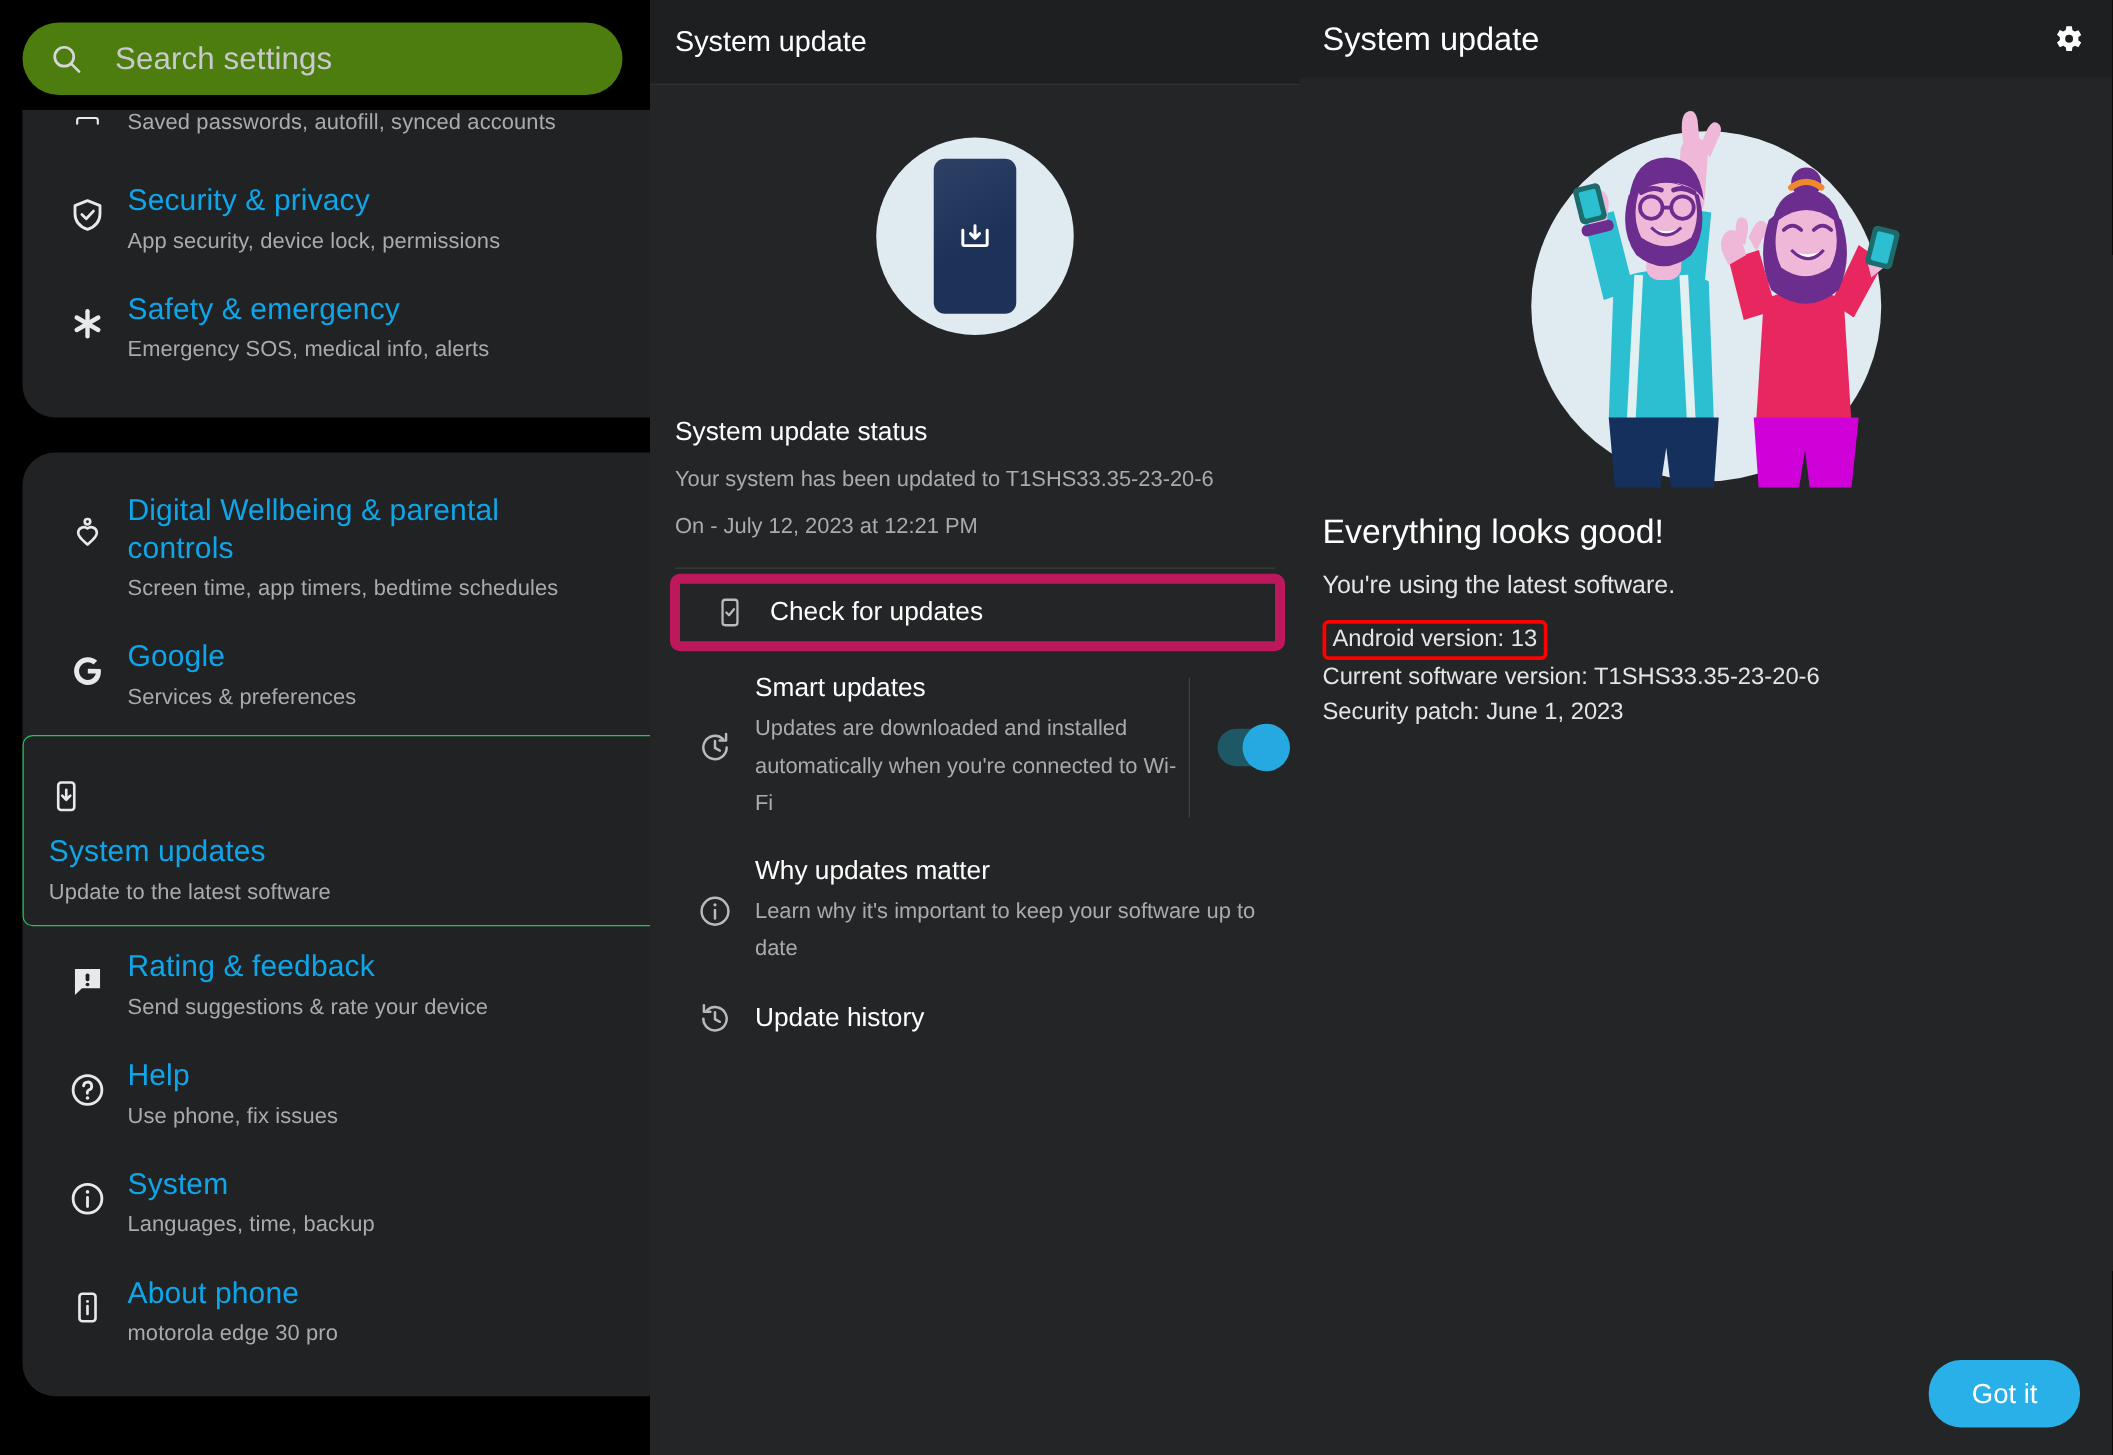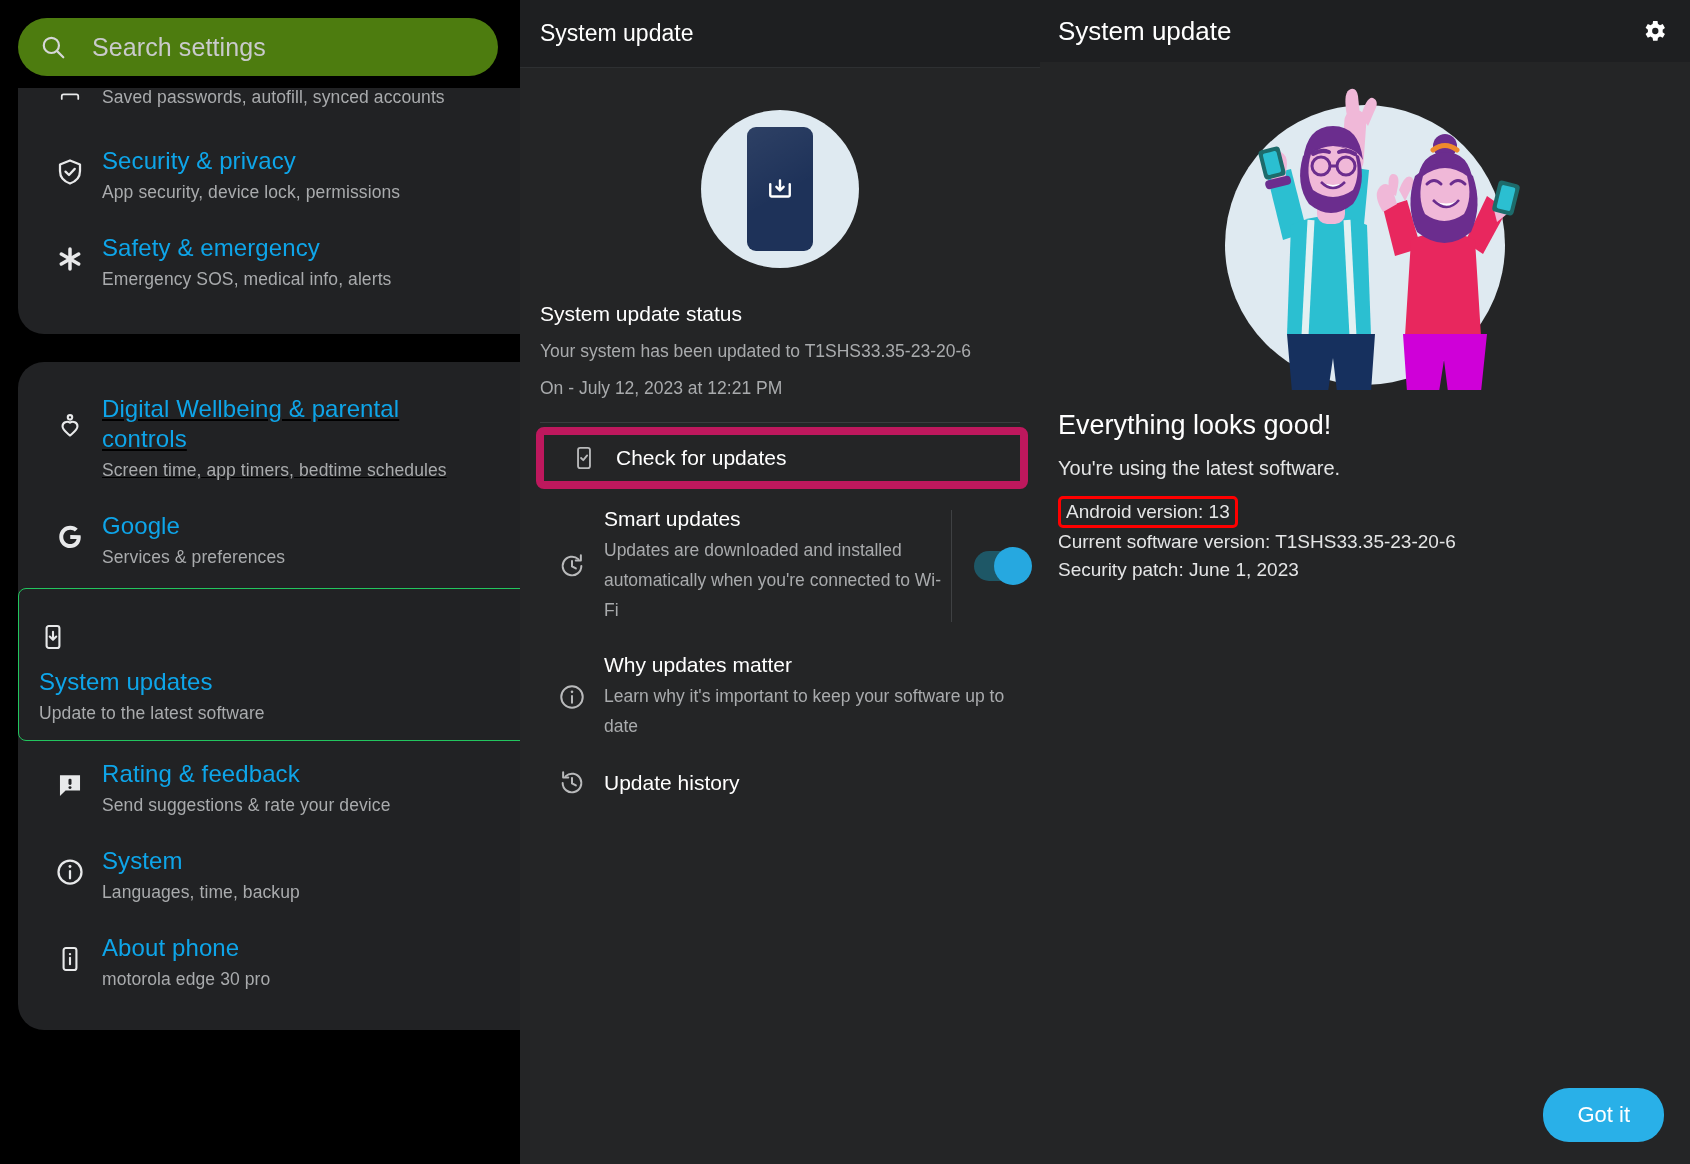--- a/index.html
+++ b/index.html
@@ -138,21 +138,21 @@
     position: relative;
     overflow: hidden;
   }
   .phone-body::after{
     content:"";
     position:absolute; inset:0;
     background: linear-gradient(150deg, rgba(255,255,255,.07) 0%, rgba(255,255,255,0) 55%);
   }
 
   .status-block { padding: 34px 20px 0 20px; }
-  .status-title { font-size: 21px; color: #ffffff; }
+  .status-title { font-size: 21px; color: #ffffff; margin-top: 32px; }
   .status-line {
     font-size: 17.5px;
     color: #a9abad;
     margin-top: 13px;
     line-height: 24px;
   }
   .divider { height: 1px; background: #3a3c3e; margin: 22px 20px 0 20px; }
 
   .mid-row {
     display: flex;
@@ -312,21 +312,21 @@
 
       <div class="card mid">
 
         <div class="nav-item">
           <div class="nav-ico" style="height:60px;">
             <svg viewBox="0 0 24 24" width="28" height="28" fill="none" stroke="#e8e9ea" stroke-width="1.8">
               <circle cx="12" cy="4.6" r="1.9"></circle>
               <path d="M12 9.2 c-2.6-2-6.4-.2-6.4 3 0 3.3 4.3 6 6.4 8 2.1-2 6.4-4.7 6.4-8 0-3.2-3.8-5-6.4-3z" stroke-linejoin="round"></path>
             </svg>
           </div>
-          <div class="nav-txt" style="max-width:380px;text-decoration:underline;">
+          <div class="nav-txt" style="max-width:380px;">
             <div class="nav-title">Digital Wellbeing &amp; parental controls</div>
             <div class="nav-sub">Screen time, app timers, bedtime schedules</div>
           </div>
         </div>
 
         <div class="nav-item">
           <div class="nav-ico">
             <svg viewBox="0 0 24 24" width="30" height="30" fill="#e8e9ea">
               <path d="M12.2 10.4 v3.1 h5.1 c-.3 1.4-1.9 4.1-5.1 4.1 -3.1 0-5.6-2.6-5.6-5.7 0-3.1 2.5-5.7 5.6-5.7 1.8 0 2.9.7 3.6 1.4 l2.4-2.3 C16.6 3.9 14.6 3 12.2 3 7.3 3 3.4 6.9 3.4 11.9 c0 5 3.9 8.9 8.8 8.9 5.1 0 8.4-3.6 8.4-8.6 0-.6-.1-1.1-.2-1.6z"></path>
             </svg>
@@ -357,20 +357,33 @@
               <rect x="10.7" y="6.6" width="2.6" height="5.4" rx="1.2" fill="#212224"></rect>
               <rect x="10.7" y="13.0" width="2.6" height="2.4" rx="1.2" fill="#212224"></rect>
             </svg>
           </div>
           <div class="nav-txt">
             <div class="nav-title">Rating &amp; feedback</div>
             <div class="nav-sub">Send suggestions &amp; rate your device</div>
           </div>
         </div>
 
+        <div class="nav-item">
+          <div class="nav-ico">
+            <svg viewBox="0 0 24 24" width="30" height="30" fill="none" stroke="#e8e9ea" stroke-width="1.8">
+              <circle cx="12" cy="12" r="9.2"></circle>
+              <path d="M9.5 9.4 a2.6 2.6 0 1 1 3.3 2.6 c-.7.3-.9.9-.9 1.6 v.5" stroke-linecap="round"></path>
+              <circle cx="12" cy="17.1" r="1.15" fill="#e8e9ea" stroke="none"></circle>
+            </svg>
+          </div>
+          <div class="nav-txt">
+            <div class="nav-title">Help</div>
+            <div class="nav-sub">Use phone, fix issues</div>
+          </div>
+        </div>
 
         <div class="nav-item">
           <div class="nav-ico">
             <svg viewBox="0 0 24 24" width="30" height="30" fill="none" stroke="#e8e9ea" stroke-width="1.8">
               <circle cx="12" cy="12" r="9.2"></circle>
               <line x1="12" y1="11.2" x2="12" y2="17" stroke-linecap="round"></line>
               <circle cx="12" cy="7.6" r="1.15" fill="#e8e9ea" stroke="none"></circle>
             </svg>
           </div>
           <div class="nav-txt">

